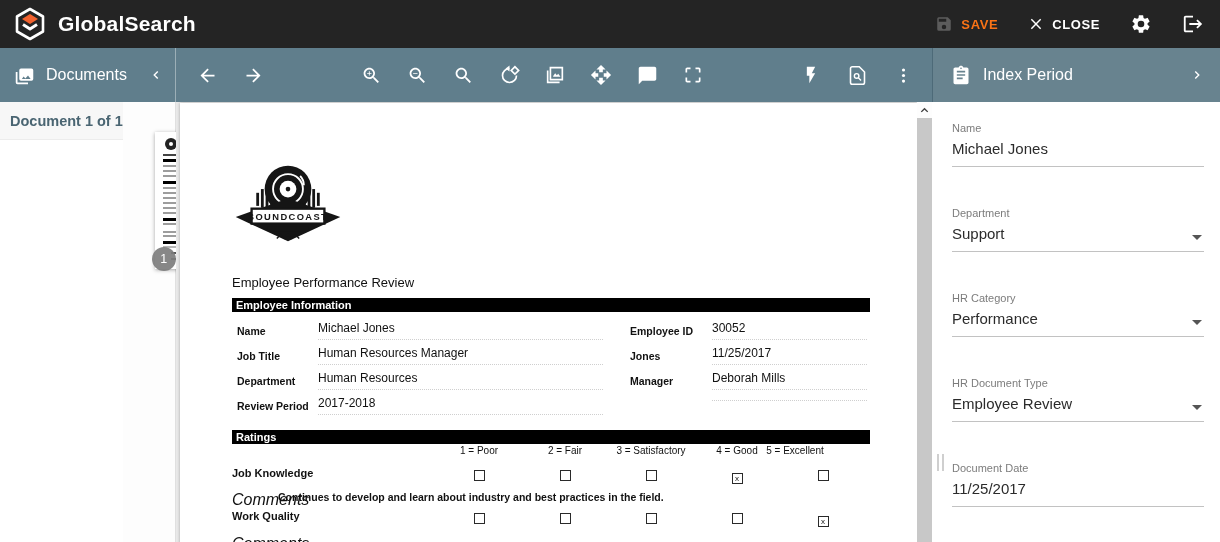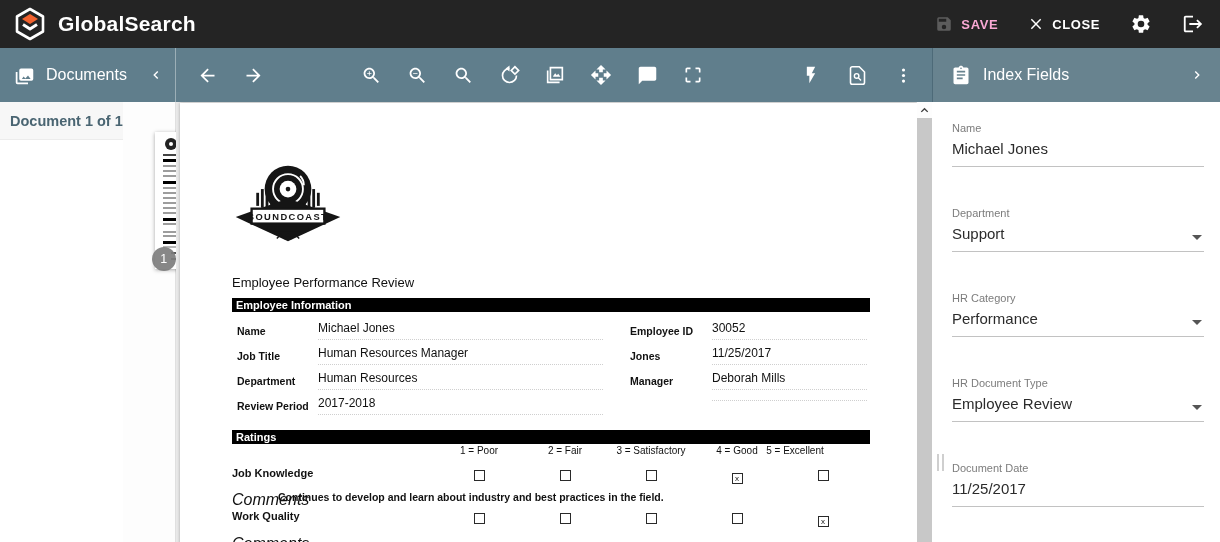--- a/index.html
+++ b/index.html
@@ -8,21 +8,21 @@
   .app { width:1220px; height:542px; display:flex; flex-direction:column; }
 
   
   .topbar { height:48px; background:#242424; display:flex; 
             padding:0 16px 0 14px; flex:none; }
   .brand { display:flex; align-items:center; }
   .brand-title { color:#fff; font-size:21px; font-weight:bold; margin-left:12px; letter-spacing:.2px; }
   .topbar-right { margin-left:auto; display:flex; align-items:center; gap:30px; }
   .top-btn { display:flex; align-items:center; gap:8px; cursor:pointer;
              font-size:13px; font-weight:bold; letter-spacing:.6px; background:none; border:none; }
-  .top-btn.disabled { color:#f9a8d4; }
+  .top-btn.disabled { color:#f97316; }
   .top-btn.light { color:#fff; }
   .icon-btn { background:none; border:none; cursor:pointer; display:flex; align-items:center; }
 
   
   .toolbar { height:54px; display:flex; flex:none; }
   .tb-docs { width:176px; background:#607e8c; display:flex; align-items:center;
              padding:0 12px 0 14px; border-right:1px solid rgba(255,255,255,.38); color:#fff; }
   .tb-docs-label { font-size:16px; margin-left:11px; }
   .tb-docs-chev { margin-left:auto; display:flex; }
   .tb-main { flex:1; background:#607e8c; display:flex; align-items:center; padding-left:8px; }
@@ -274,21 +274,21 @@
             </svg>
           </span>
       </button>
     </div>
     <div class="tb-panelhead">
       <span style="display:flex;">
         <svg width="20" height="20" viewBox="0 0 24 24">
             <path fill="#fff" d="M19 3h-4.18C14.4 1.84 13.3 1 12 1c-1.3 0-2.4.84-2.82 2H5c-1.1 0-2 .9-2 2v16c0 1.1.9 2 2 2h14c1.1 0 2-.9 2-2V5c0-1.1-.9-2-2-2zm-7 0c.55 0 1 .45 1 1s-.45 1-1 1-1-.45-1-1 .45-1 1-1zm2 14H7v-2h7v2zm3-4H7v-2h10v2zm0-4H7V7h10v2z"></path>
           </svg>
       </span>
-      <span class="tb-panelhead-label">Index Fields</span>
+      <span class="tb-panelhead-label">Index Period</span>
       <span class="tb-panelhead-chev">
         <svg width="14" height="14" viewBox="0 0 24 24">
             <path fill="none" stroke="#fff" stroke-width="2.4" d="M9 6l6 6-6 6"></path>
           </svg>
       </span>
     </div>
   </div>
 
   <div class="content">
 

